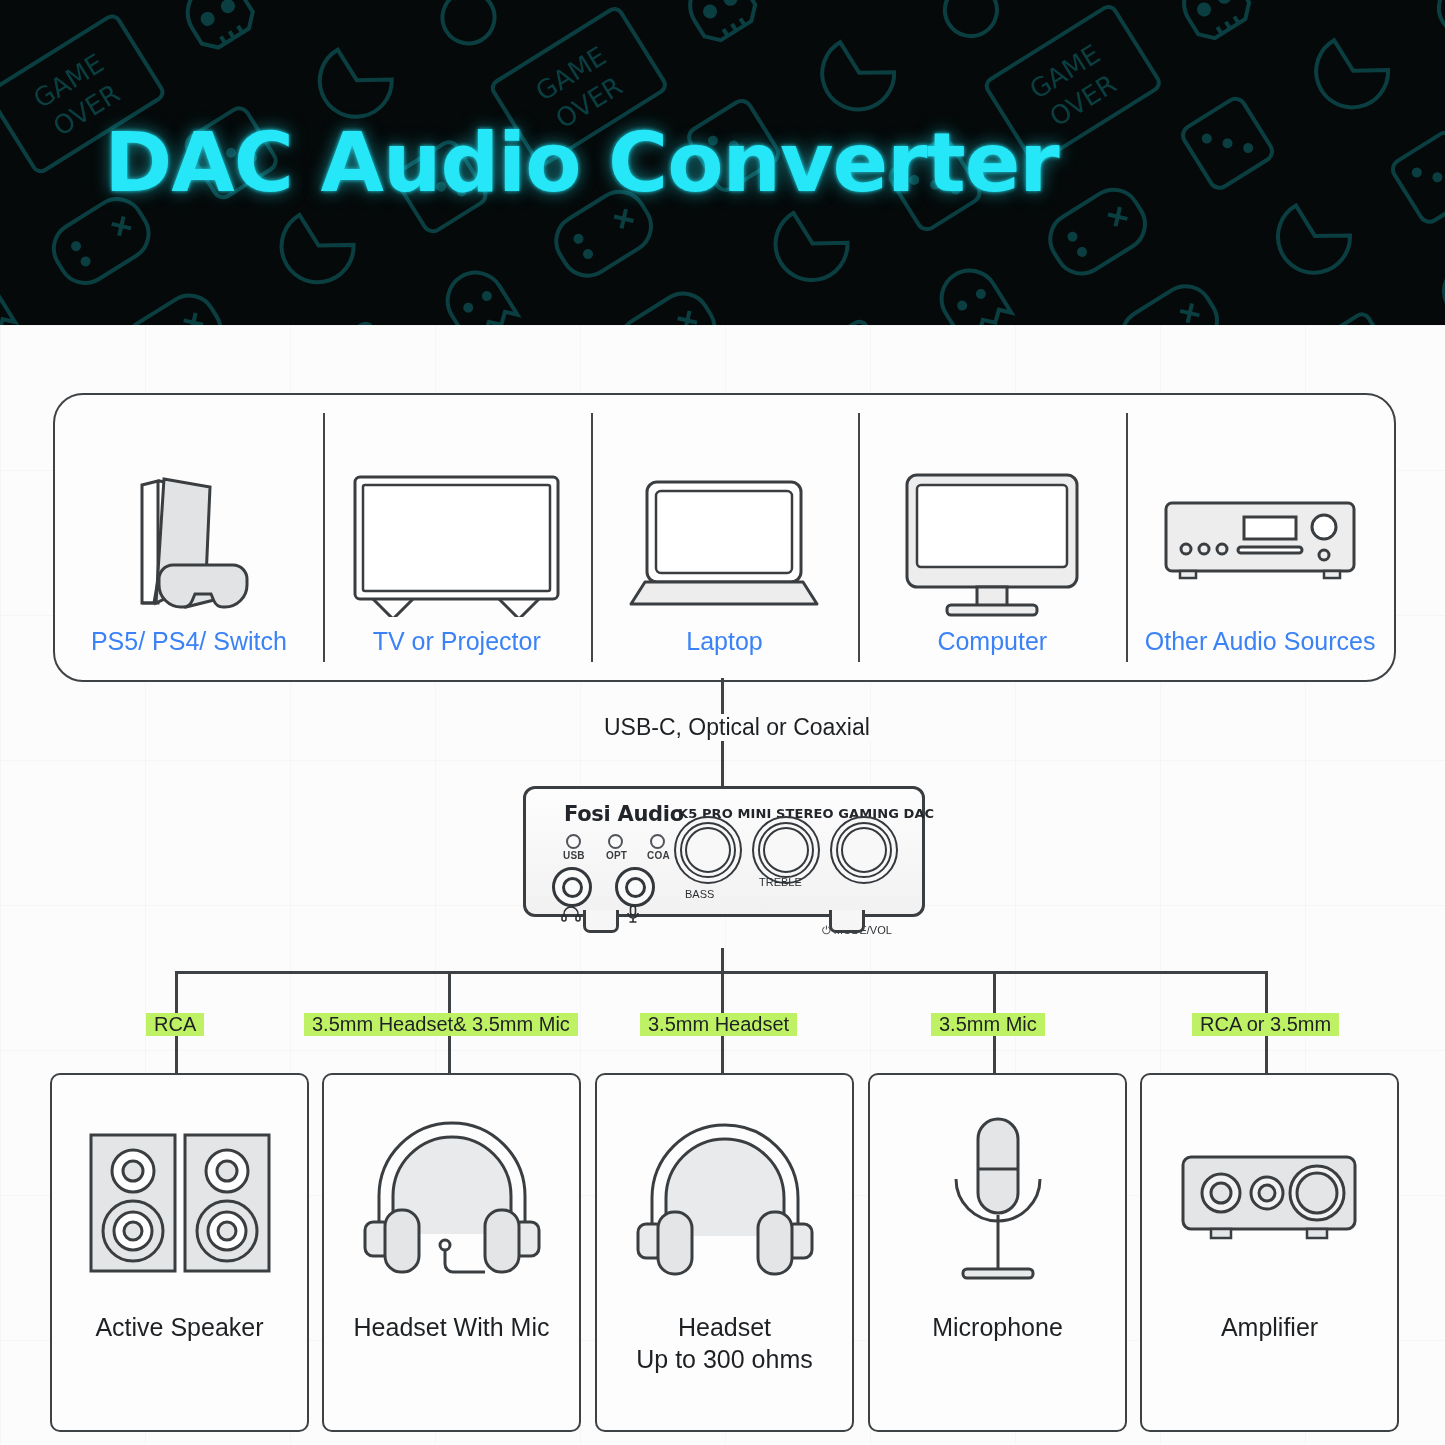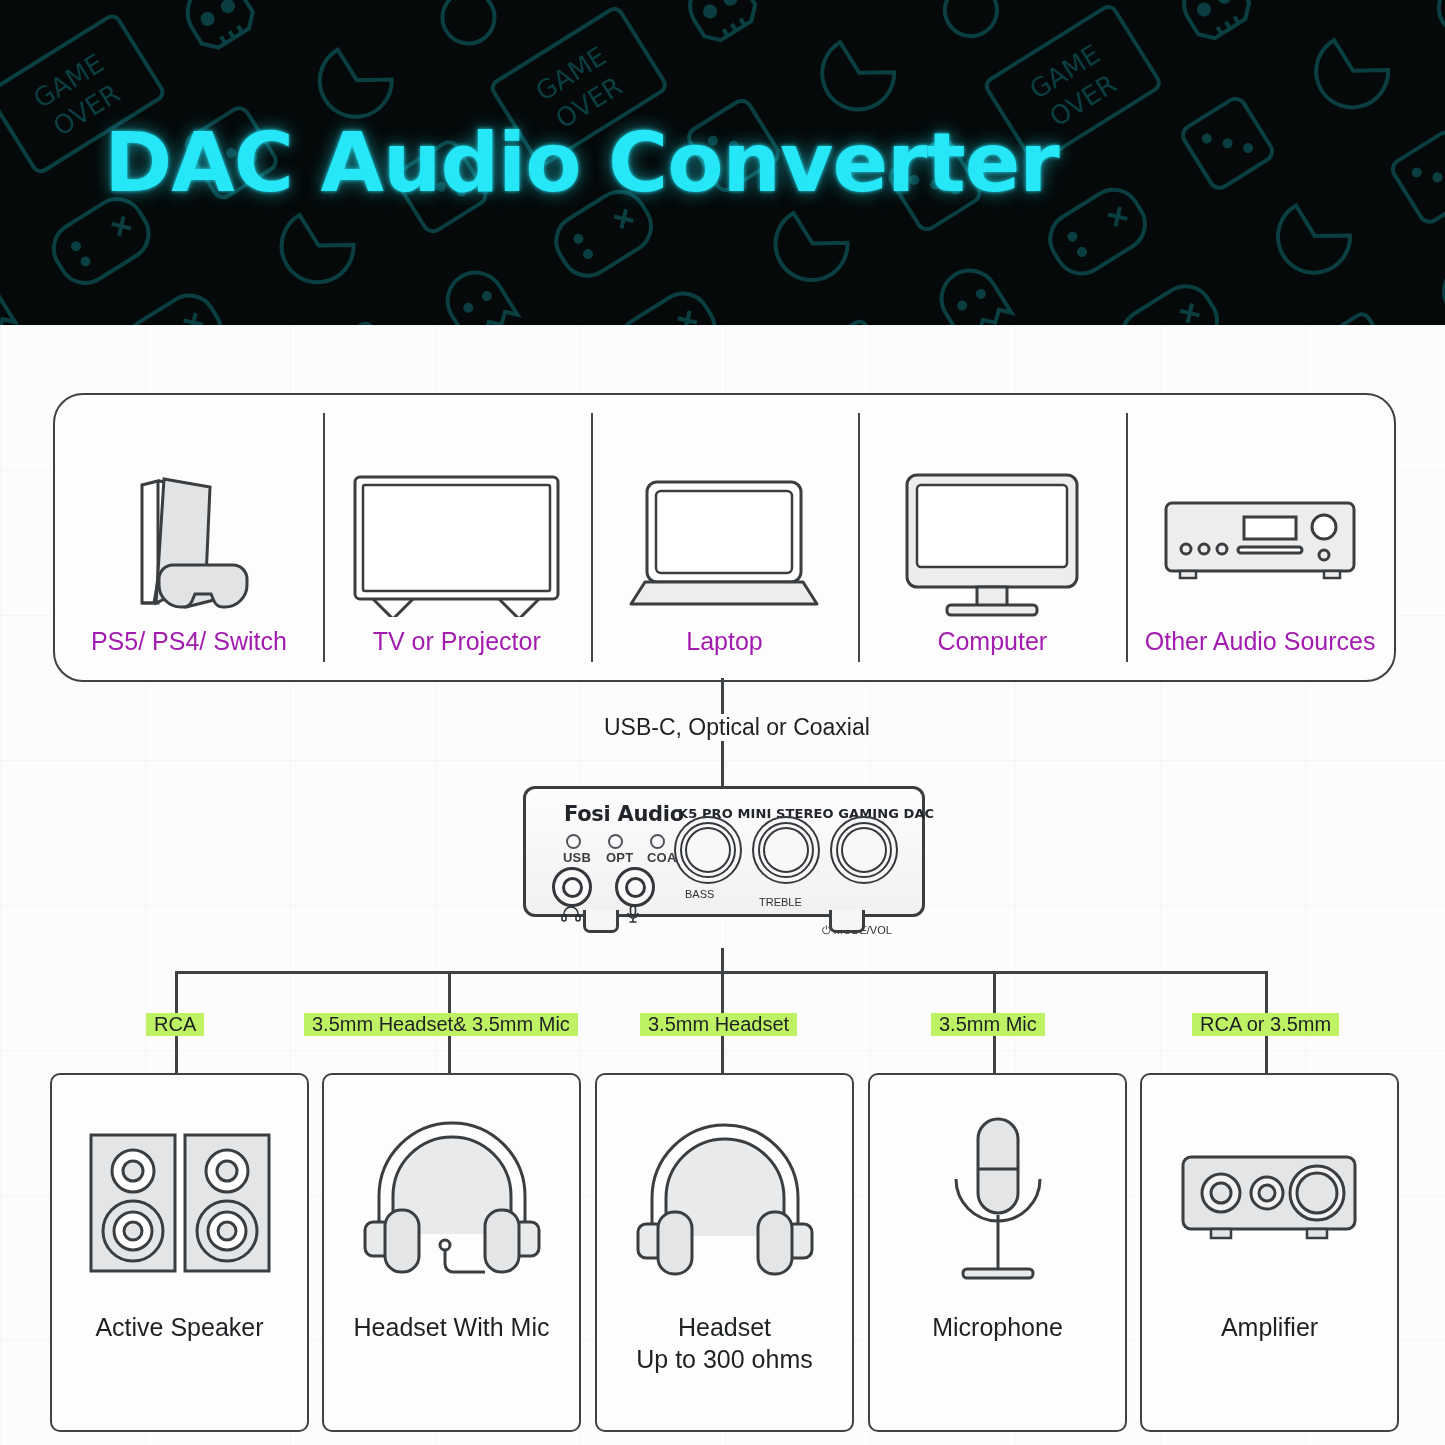--- a/index.html
+++ b/index.html
@@ -55,21 +55,21 @@
   .source-cell{
     flex:1;position:relative;
     display:flex;flex-direction:column;align-items:center;justify-content:flex-end;
     padding-bottom:24px;
   }
   .source-cell + .source-cell::before{
     content:"";position:absolute;left:0;top:18px;bottom:18px;width:2px;background:#43474a;
   }
   .source-icon{height:150px;display:flex;align-items:center;justify-content:center;width:100%;}
   .source-label{
-    font-size:25px;color:#a21caf;white-space:nowrap;margin-top:10px;
+    font-size:25px;color:#3b82f6;white-space:nowrap;margin-top:10px;
   }
 
   
   .wire{position:absolute;background:#3e4245;}
   .v-wire{width:3px;}
   .h-wire{height:3px;}
 
   .mid-label{
     position:absolute;font-size:23px;color:#1e2124;white-space:nowrap;
     background:#fcfcfc;padding:0 12px;
@@ -87,21 +87,21 @@
     font-size:21px;font-weight:bold;color:#22262a;letter-spacing:-.3px;
     font-family:"DejaVu Sans","Liberation Sans",sans-serif;
   }
   .dac-model{
     position:absolute;left:155px;top:20px;
     font-size:13px;font-weight:bold;color:#22262a;letter-spacing:.1px;
     font-family:"DejaVu Sans","Liberation Sans",sans-serif;
     white-space:nowrap;
   }
   .led{position:absolute;width:11px;height:11px;border:2px solid #50545a;border-radius:50%;background:#fafafa;}
-  .led-label{position:absolute;font-size:13px;color:#3a3e41;font-weight:bold;letter-spacing:.2px;}
+  .led-label{position:absolute;font-size:10px;color:#3a3e41;font-weight:bold;letter-spacing:.2px;}
   .jack{
     position:absolute;width:34px;height:34px;border:3px solid #34383c;border-radius:50%;
     background:#fafafa;display:flex;align-items:center;justify-content:center;
   }
   .jack::after{
     content:"";width:15px;height:15px;border:3px solid #34383c;border-radius:50%;
   }
   .jack-icon{position:absolute;font-size:14px;color:#2c3034;}
   .knob{
     position:absolute;width:64px;height:64px;border:2px solid #35393d;border-radius:50%;
@@ -316,21 +316,21 @@
     <svg class="jack-icon" style="left:103px;top:119px;" width="14" height="18" viewBox="0 0 14 18" xmlns="http://www.w3.org/2000/svg">
       <rect x="4.5" y="1" width="5" height="9" rx="2.5" fill="none" stroke="#2c3034" stroke-width="1.6"></rect>
       <path d="M2 8 a5 5 0 0 0 10 0" fill="none" stroke="#2c3034" stroke-width="1.6"></path>
       <path d="M7 13 v4 M3.5 17 h7" stroke="#2c3034" stroke-width="1.6"></path>
     </svg>
 
     <div class="knob" style="left:151px;top:30px;"></div>
     <div class="knob-label" style="left:162px;top:102px;">BASS</div>
 
     <div class="knob" style="left:229px;top:30px;"></div>
-    <div class="knob-label" style="left:236px;top:110px;">TREBLE</div>
+    <div class="knob-label" style="left:236px;top:90px;">TREBLE</div>
 
     <div class="knob" style="left:307px;top:30px;"></div>
     <div class="knob-label" style="left:299px;top:102px;margin-top:36px;">⏻ MODE/VOL</div>
 
     <div class="foot" style="left:60px;"></div>
     <div class="foot" style="left:306px;"></div>
   </div>
 
   <div class="wire v-wire" style="left:721px;top:948px;height:24px;"></div>
   <div class="wire h-wire" style="left:175px;top:971px;width:1092px;"></div>

